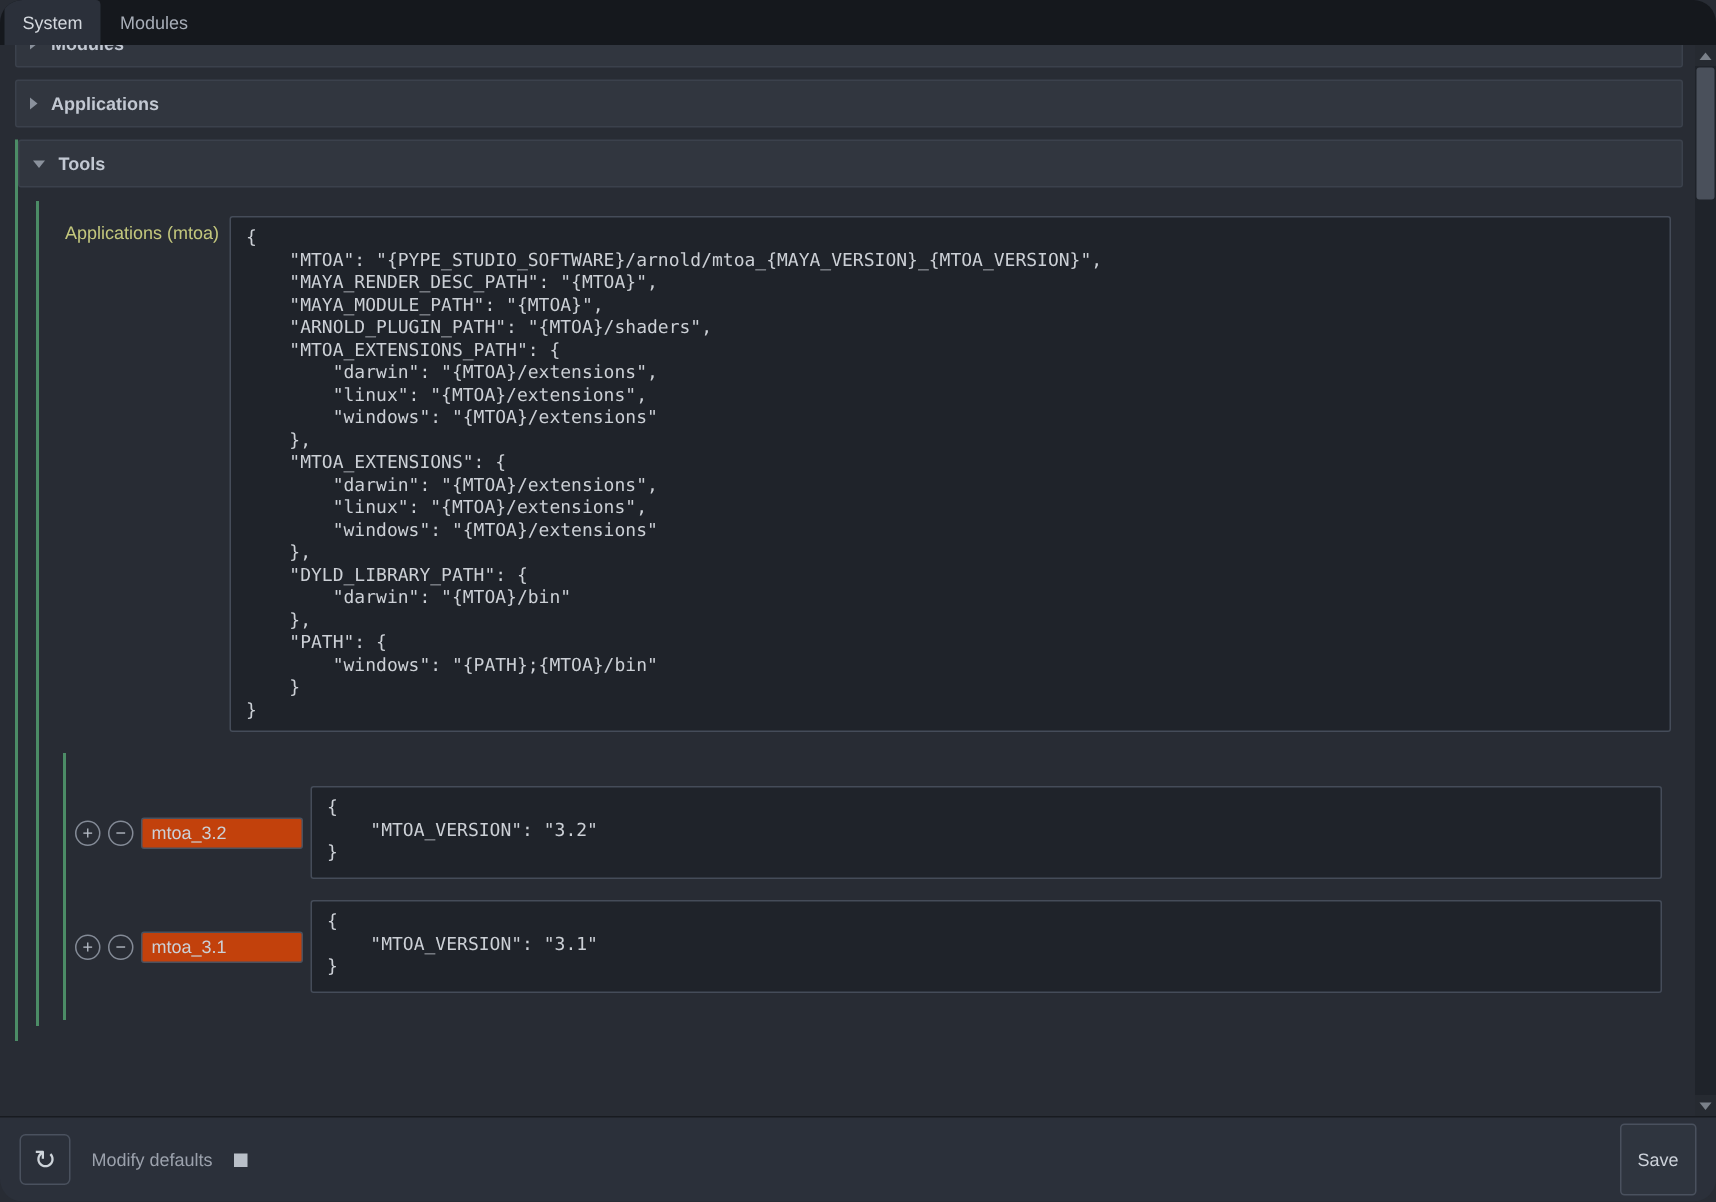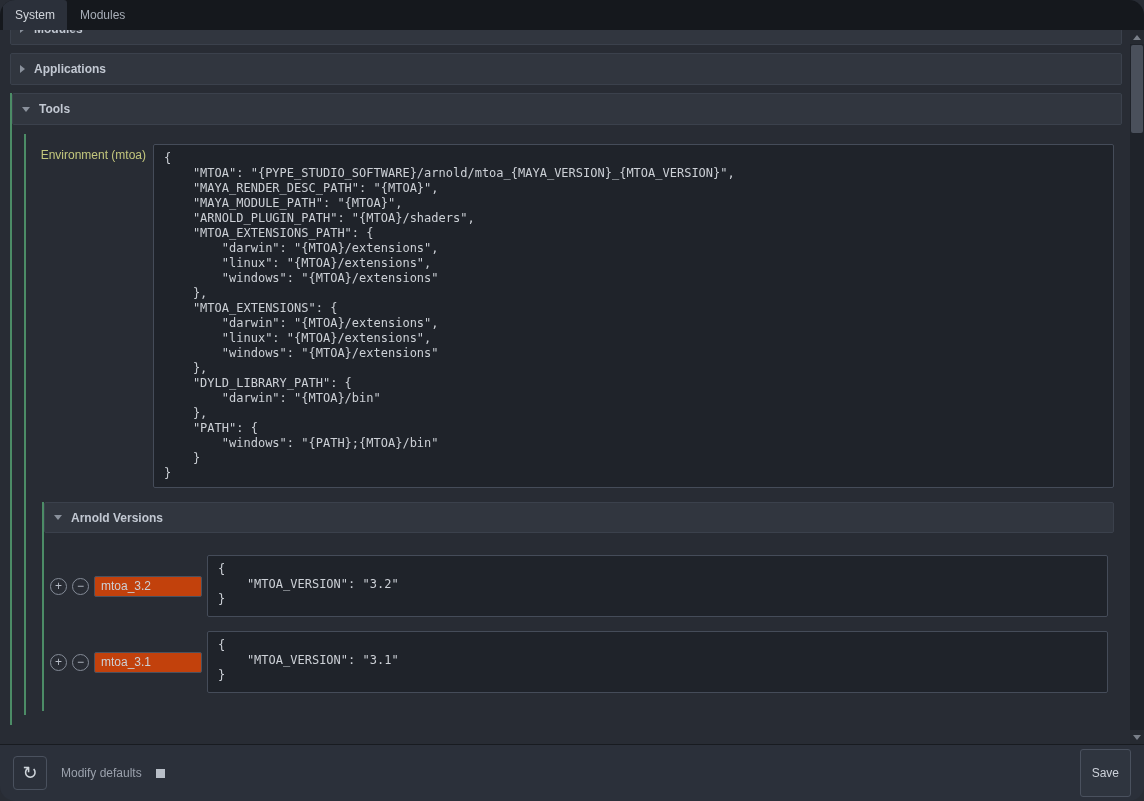--- a/index.html
+++ b/index.html
@@ -125,21 +125,21 @@
         <span class="sec-title">Tools</span>
       </div>
 
       <div class="sec-body">
 
         <div class="group">
 
           <div class="group-body">
 
             <div class="field-row">
-              <div class="field-label">Environment (mtoa)</div>
+              <div class="field-label">Applications (mtoa)</div>
               <pre class="code">{
     "MTOA": "{PYPE_STUDIO_SOFTWARE}/arnold/mtoa_{MAYA_VERSION}_{MTOA_VERSION}",
     "MAYA_RENDER_DESC_PATH": "{MTOA}",
     "MAYA_MODULE_PATH": "{MTOA}",
     "ARNOLD_PLUGIN_PATH": "{MTOA}/shaders",
     "MTOA_EXTENSIONS_PATH": {
         "darwin": "{MTOA}/extensions",
         "linux": "{MTOA}/extensions",
         "windows": "{MTOA}/extensions"
     },
@@ -151,24 +151,20 @@
     "DYLD_LIBRARY_PATH": {
         "darwin": "{MTOA}/bin"
     },
     "PATH": {
         "windows": "{PATH};{MTOA}/bin"
     }
 }</pre>
             </div>
 
             <div class="group versions">
-              <div class="sec-header">
-                <span class="tri down"></span>
-                <span class="sec-title">Arnold Versions</span>
-              </div>
 
               <div class="group-body">
 
                 <div class="version-row">
                   <button class="circle-btn">+</button>
                   <button class="circle-btn">−</button>
                   <input class="key-input" value="mtoa_3.2" style="">
                   <pre class="code small">{
     "MTOA_VERSION": "3.2"
 }</pre>

